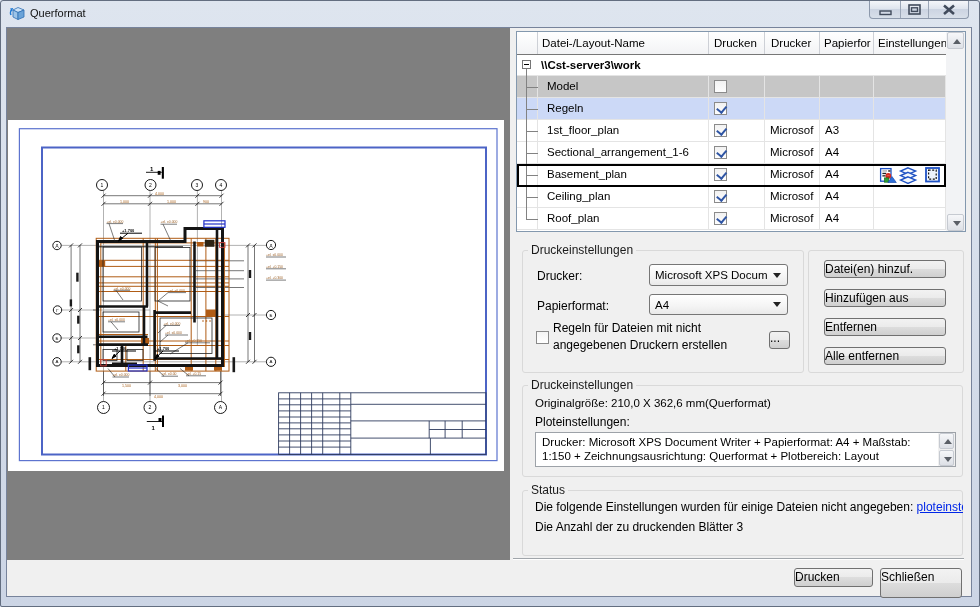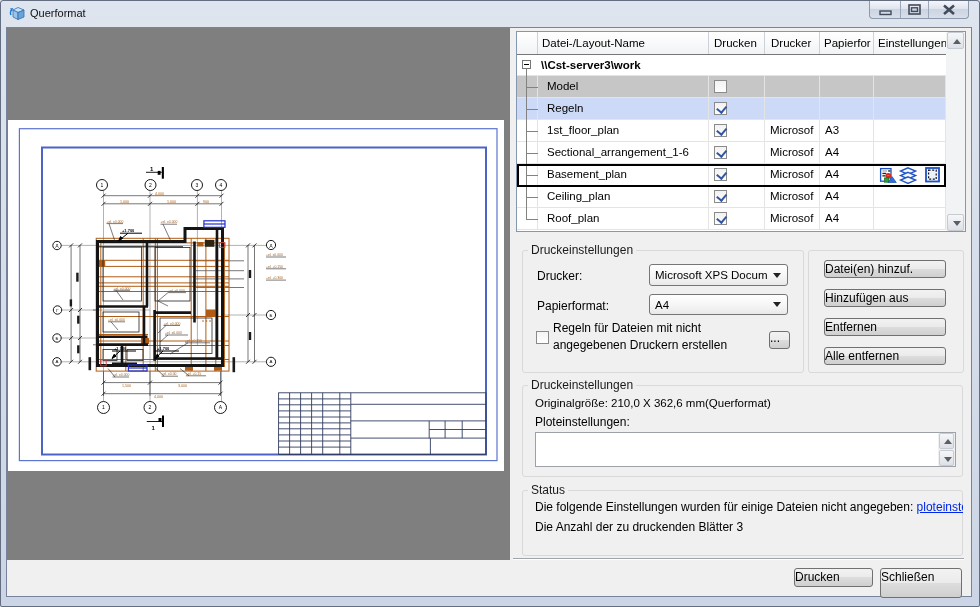--- a/index.html
+++ b/index.html
@@ -428,20 +428,21 @@
 <div class="btn" style="left:769px;top:331px;width:21px;height:18px;line-height:12px">...</div>
 
 <div class="btn" style="left:824px;top:260px;width:122px;height:18px;line-height:16px">Datei(en) hinzuf.</div>
 <div class="btn" style="left:824px;top:289px;width:122px;height:18px;line-height:16px">Hinzufügen aus</div>
 <div class="btn" style="left:824px;top:318px;width:122px;height:18px;line-height:16px">Entfernen</div>
 <div class="btn" style="left:824px;top:347px;width:122px;height:18px;line-height:16px">Alle entfernen</div>
 
 <div class="lbl" style="left:535px;top:397px;font-size:11.5px">Originalgröße: 210,0 X 362,6 mm(Querformat)</div>
 <div class="lbl" style="left:535px;top:415px">Ploteinstellungen:</div>
 <div class="abs" id="ta" style="left:535px;top:432px;width:421px;height:35px;border:1px solid #9da2a8;background:#fff">
+  <div style="position:absolute;left:6px;top:2px;font-size:11.5px;line-height:14px;white-space:nowrap">Drucker: Microsoft XPS Document Writer + Papierformat: A4 + Maßstab:<br>1:150 + Zeichnungsausrichtung: Querformat + Plotbereich: Layout</div>
   <div id="tasb" style="position:absolute;right:0;top:0;width:17px;height:33px;background:#f0f0f0">
     <div style="position:absolute;left:1px;top:0;width:15px;height:16px;border:1px solid #c6cad1;border-radius:2px;background:linear-gradient(#f6f7f9,#dde0e6)">
         <div style="position:absolute;left:3.5px;top:5px;width:0;height:0;border-left:4px solid transparent;border-right:4px solid transparent;border-bottom:5px solid #5a5f66"></div>
       </div>
     <div style="position:absolute;left:1px;top:17px;width:15px;height:16px;border:1px solid #c6cad1;border-radius:2px;background:linear-gradient(#f6f7f9,#dde0e6)">
         <div style="position:absolute;left:3.5px;top:6px;width:0;height:0;border-left:4px solid transparent;border-right:4px solid transparent;border-top:5px solid #5a5f66"></div>
       </div>
   </div>
 </div>
 

